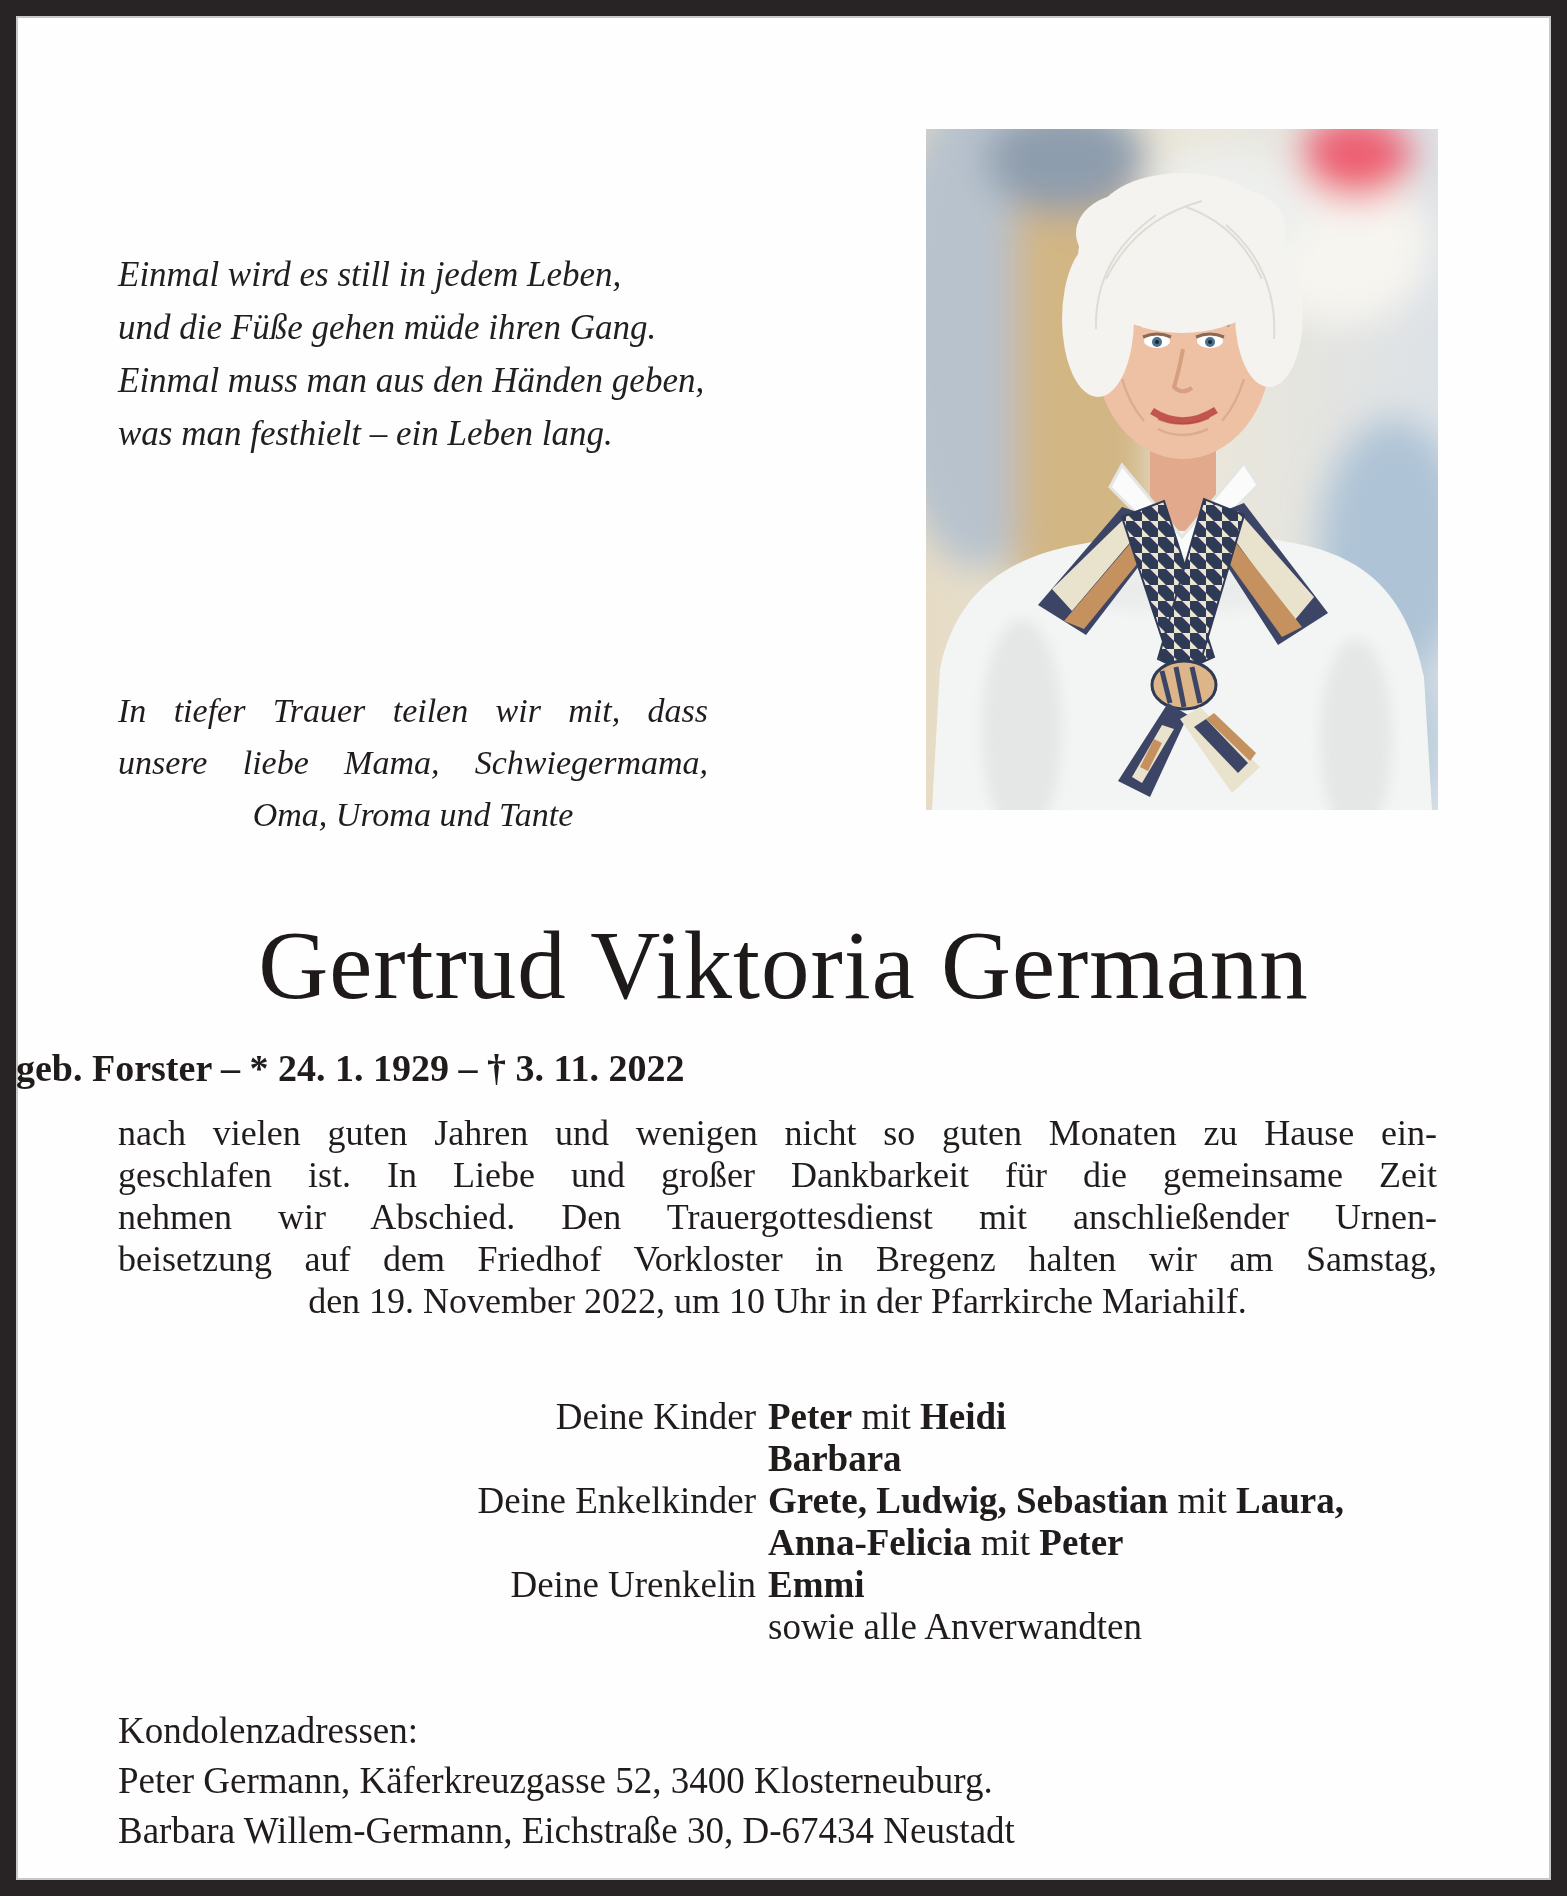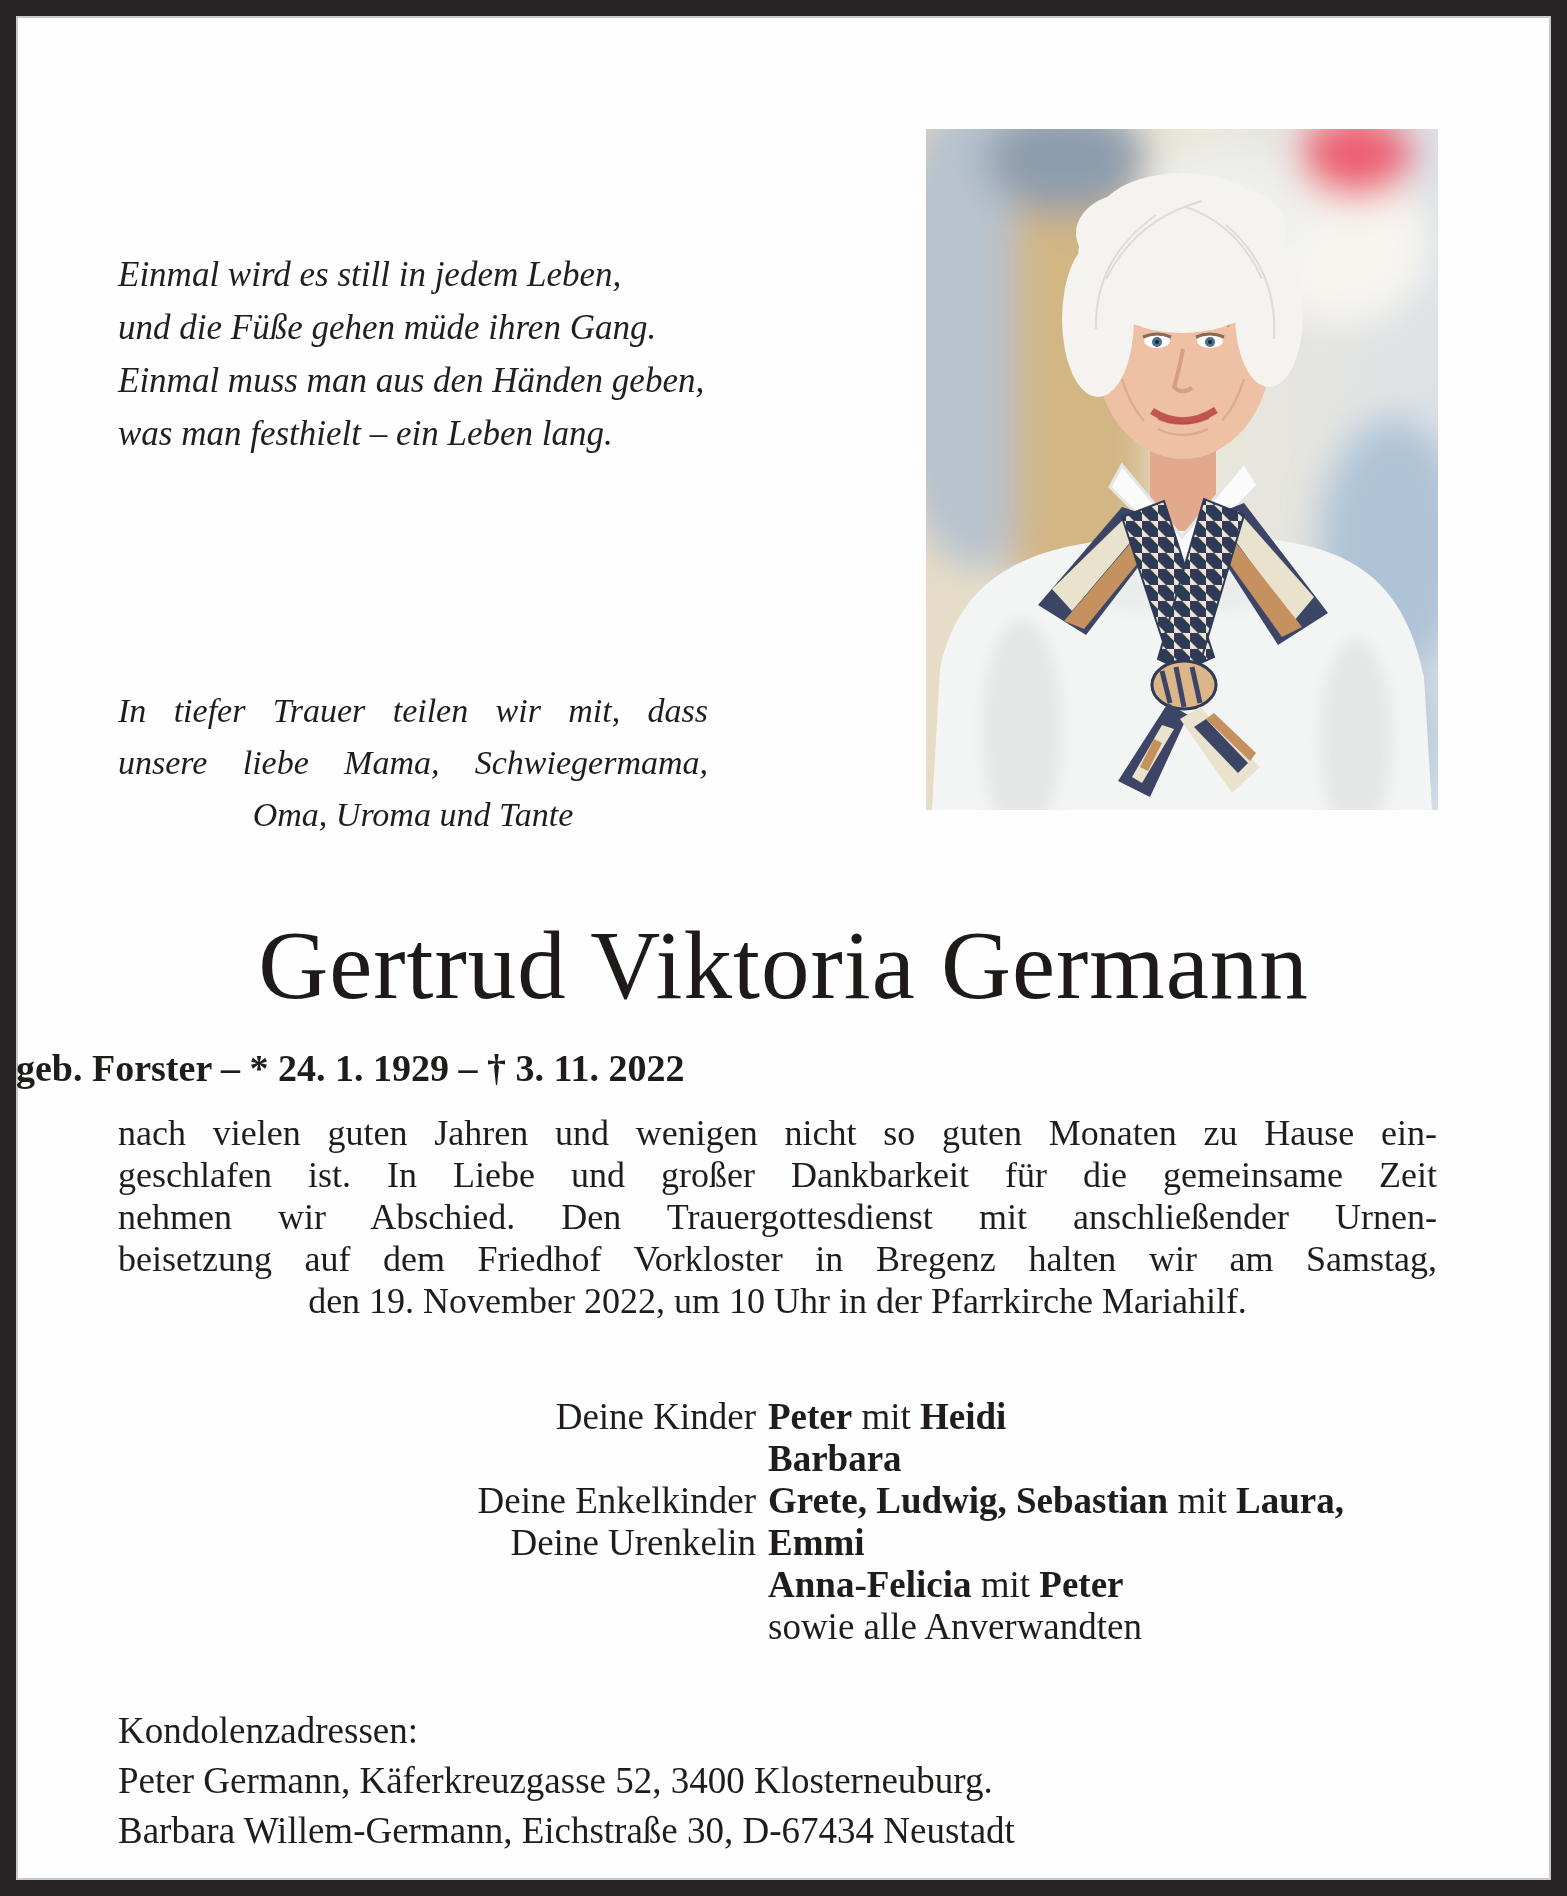--- a/index.html
+++ b/index.html
@@ -226,26 +226,26 @@
       </div>
       <div class="fam-row">
         <div class="fam-label"></div>
         <div class="fam-names"><span class="b">Barbara</span></div>
       </div>
       <div class="fam-row">
         <div class="fam-label">Deine Enkelkinder</div>
         <div class="fam-names"><span class="b">Grete, Ludwig, Sebastian</span><span> mit </span><span class="b">Laura,</span></div>
       </div>
       <div class="fam-row">
+        <div class="fam-label"></div>
+        <div class="fam-names"><span class="b">Anna-Felicia</span><span> mit </span><span class="b">Peter</span></div>
+      </div>
+      <div class="fam-row">
         <div class="fam-label">Deine Urenkelin</div>
         <div class="fam-names"><span class="b">Emmi</span></div>
-      </div>
-      <div class="fam-row">
-        <div class="fam-label"></div>
-        <div class="fam-names"><span class="b">Anna-Felicia</span><span> mit </span><span class="b">Peter</span></div>
       </div>
       <div class="fam-row">
         <div class="fam-label"></div>
         <div class="fam-names"><span>sowie alle Anverwandten</span></div>
       </div>
     </div>
 
   <div class="abs condolence">
     <div>Kondolenzadressen:</div>
     <div>

